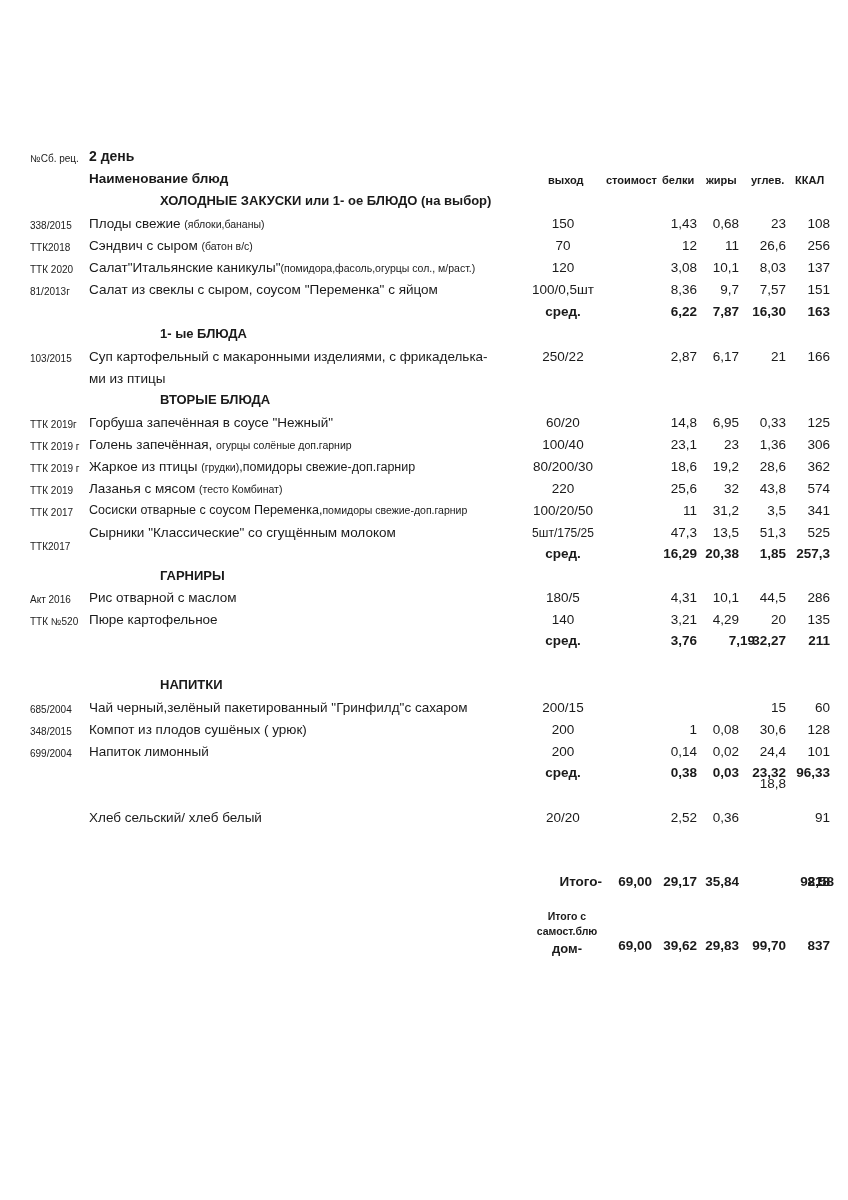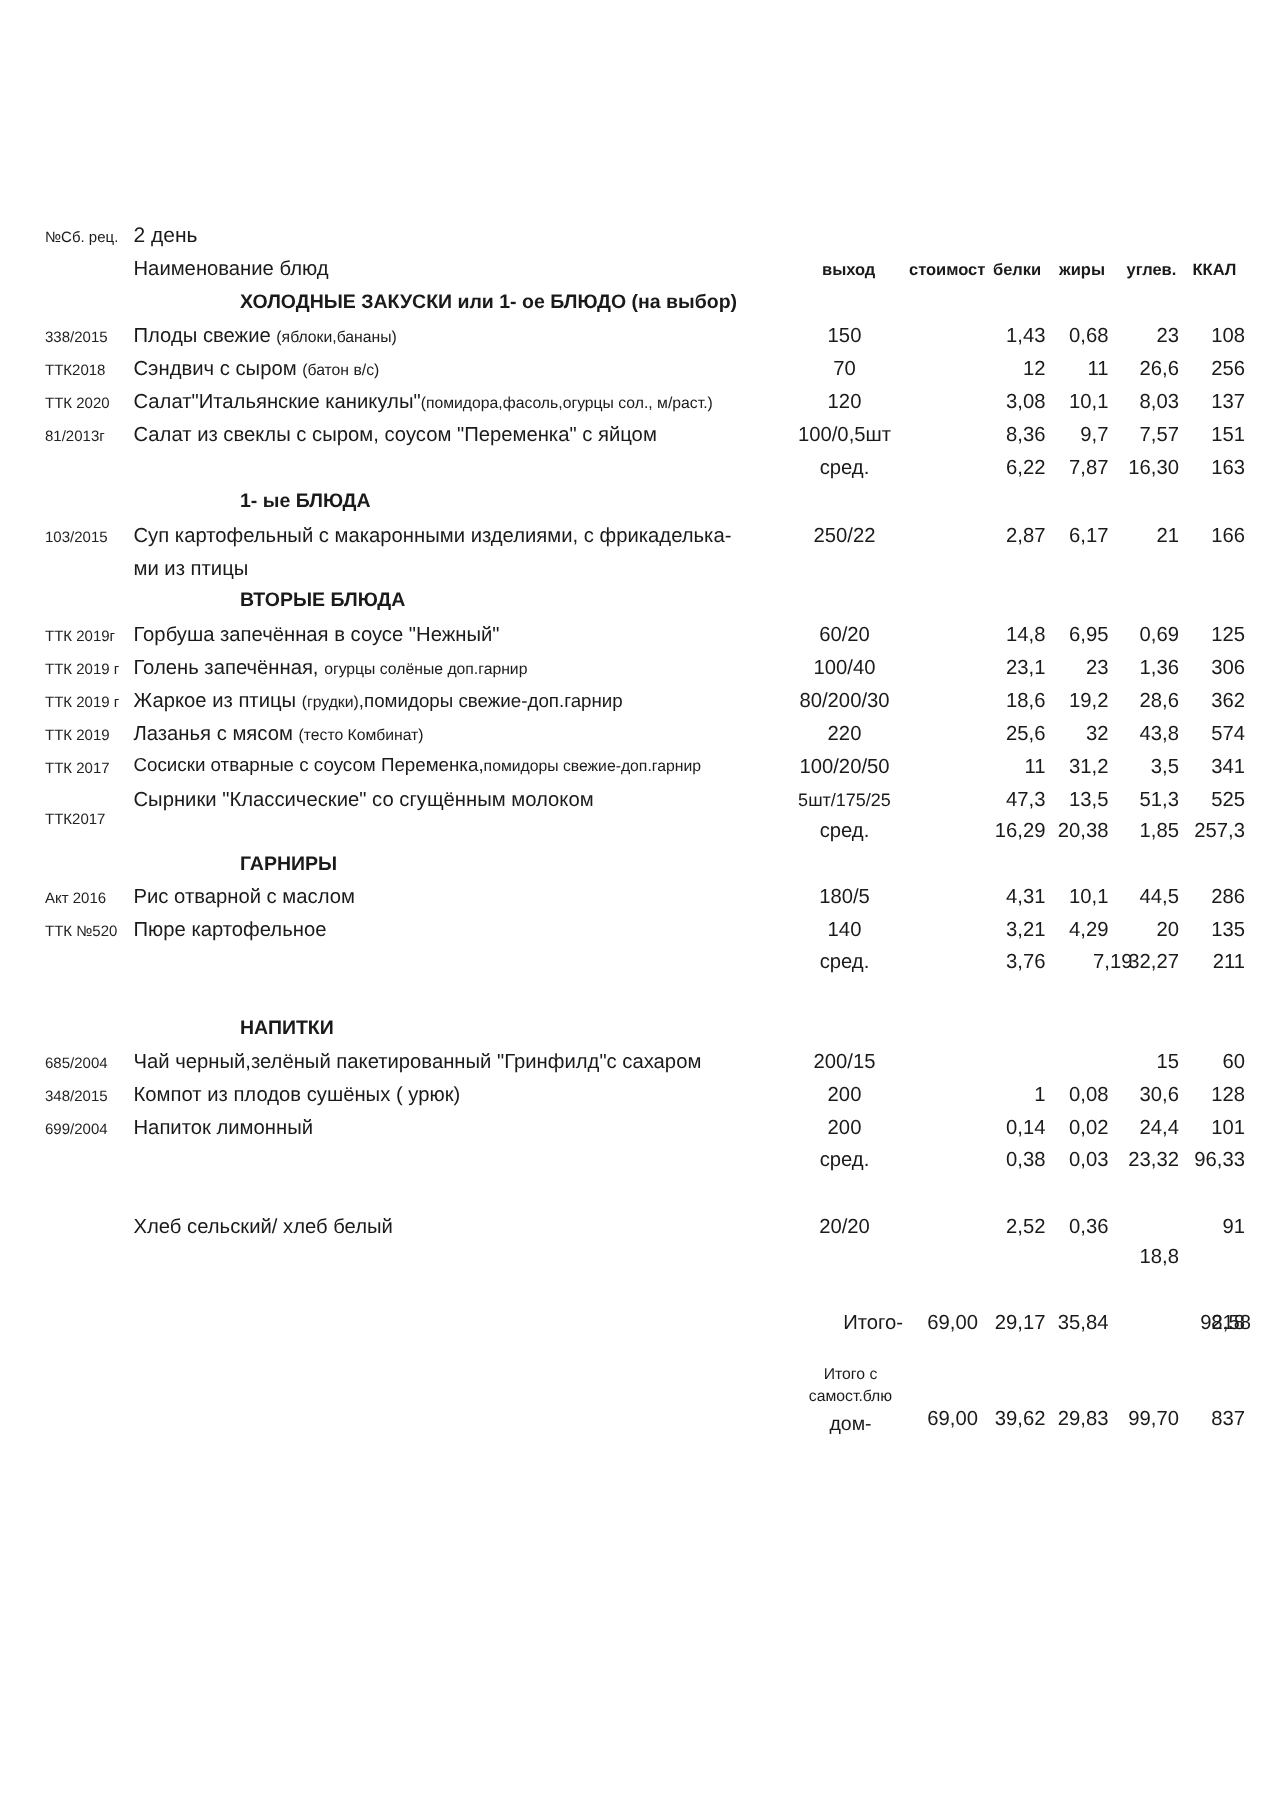--- a/index.html
+++ b/index.html
@@ -8,21 +8,21 @@
       font-family: "Liberation Sans", sans-serif; color: #1a1a1a;
     }
     .abs { position: absolute; white-space: nowrap; }
     .code { font-size: 10px; left: 30px; color: #222; }
     .name { font-size: 13.5px; left: 89px; }
     .name small { font-size: 10.5px; }
     .hdr { font-size: 11px; font-weight: bold; }
     .sec { font-size: 13px; font-weight: bold; }
     .num { font-size: 13.5px; text-align: right; }
     .out { font-size: 13.5px; text-align: center; width: 110px; left: 508px; }
-    .bold { font-weight: normal; }
+    .bold { font-weight: bold; }
     .c-cost { left: 605px; width: 47px; text-align: right; }
     .c-prot { left: 652px; width: 45px; text-align: right; }
     .c-fat  { left: 697px; width: 42px; text-align: right; }
     .c-carb { left: 739px; width: 47px; text-align: right; }
     .c-kcal { left: 786px; width: 44px; text-align: right; }
   </style>
 </head>
 <body>
 
 <span class="abs" style="left:30px;top:153px;font-size:10px;">№Сб. рец.</span>
@@ -93,21 +93,21 @@
   <span class="abs num c-kcal" style="top:349px;">166</span>
 </div>
 
 <span class="abs sec" style="left:160px;top:392px;">ВТОРЫЕ  БЛЮДА</span>
 <div>
   <span class="abs code" style="top:419px;">ТТК 2019г</span>
   <span class="abs name" style="top:415px;">Горбуша запечённая в соусе "Нежный"</span>
   <span class="abs out" style="top:415px;">60/20</span>
   <span class="abs num c-prot" style="top:415px;">14,8</span>
   <span class="abs num c-fat" style="top:415px;">6,95</span>
-  <span class="abs num c-carb" style="top:415px;">0,69</span>
+  <span class="abs num c-carb" style="top:415px;">0,33</span>
   <span class="abs num c-kcal" style="top:415px;">125</span>
 </div>
 <div>
   <span class="abs code" style="top:441px;">ТТК 2019 г</span>
   <span class="abs name" style="top:437px;"><span>Голень запечённая, </span><small>огурцы солёные доп.гарнир</small></span>
   <span class="abs out" style="top:437px;">100/40</span>
   <span class="abs num c-prot" style="top:437px;">23,1</span>
   <span class="abs num c-fat" style="top:437px;">23</span>
   <span class="abs num c-carb" style="top:437px;">1,36</span>
   <span class="abs num c-kcal" style="top:437px;">306</span>
@@ -217,21 +217,21 @@
   <span class="abs num bold c-fat" style="top:765px;">0,03</span>
   <span class="abs num bold c-carb" style="top:765px;">23,32</span>
   <span class="abs num bold c-kcal" style="top:765px;">96,33</span>
 </div>
 
 <div>
   <span class="abs name" style="top:810px;">Хлеб сельский/ хлеб белый</span>
   <span class="abs out" style="top:810px;">20/20</span>
   <span class="abs num c-prot" style="top:810px;">2,52</span>
   <span class="abs num c-fat" style="top:810px;">0,36</span>
-  <span class="abs num c-carb" style="top:830px;">18,8</span>
+  <span class="abs num c-carb" style="top:776px;">18,8</span>
   <span class="abs num c-kcal" style="top:810px;">91</span>
 </div>
 
 <div>
   <span class="abs num bold" style="left:520px;width:82px;top:874px;">Итого-</span>
   <span class="abs num bold c-cost" style="top:874px;">69,00</span>
   <span class="abs num bold c-prot" style="top:874px;">29,17</span>
   <span class="abs num bold c-fat" style="top:874px;">35,84</span>
   <span class="abs num bold c-carb" style="top:874px;margin-left:48px;">92,58</span>
   <span class="abs num bold c-kcal" style="top:874px;">818</span>

